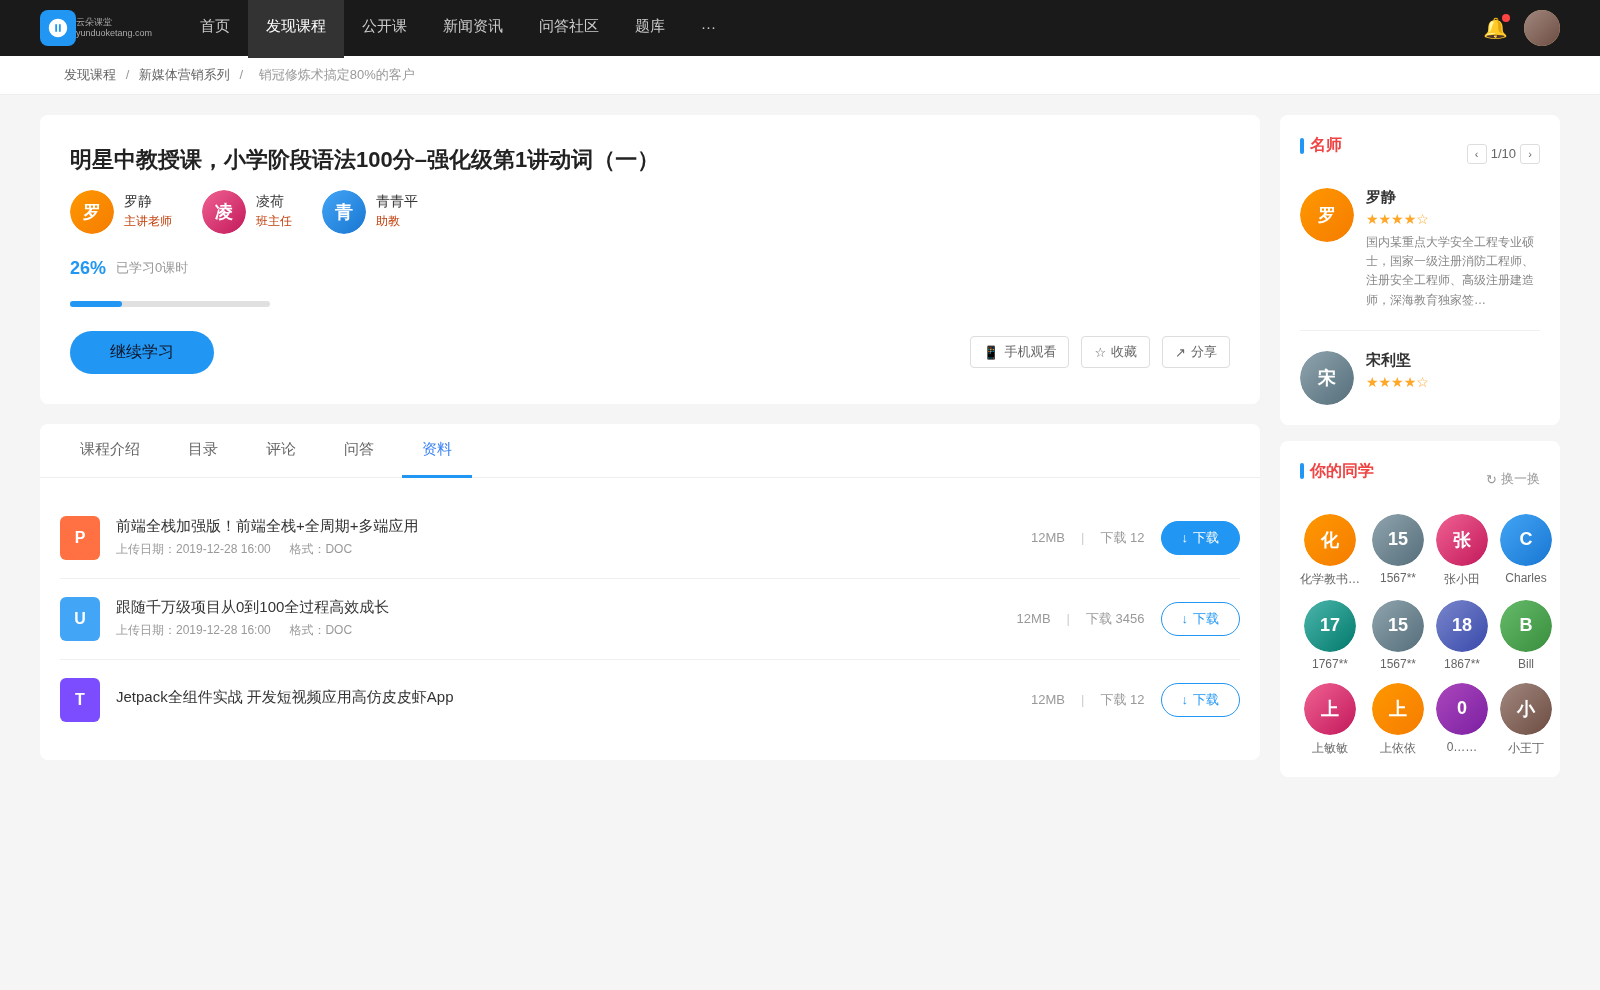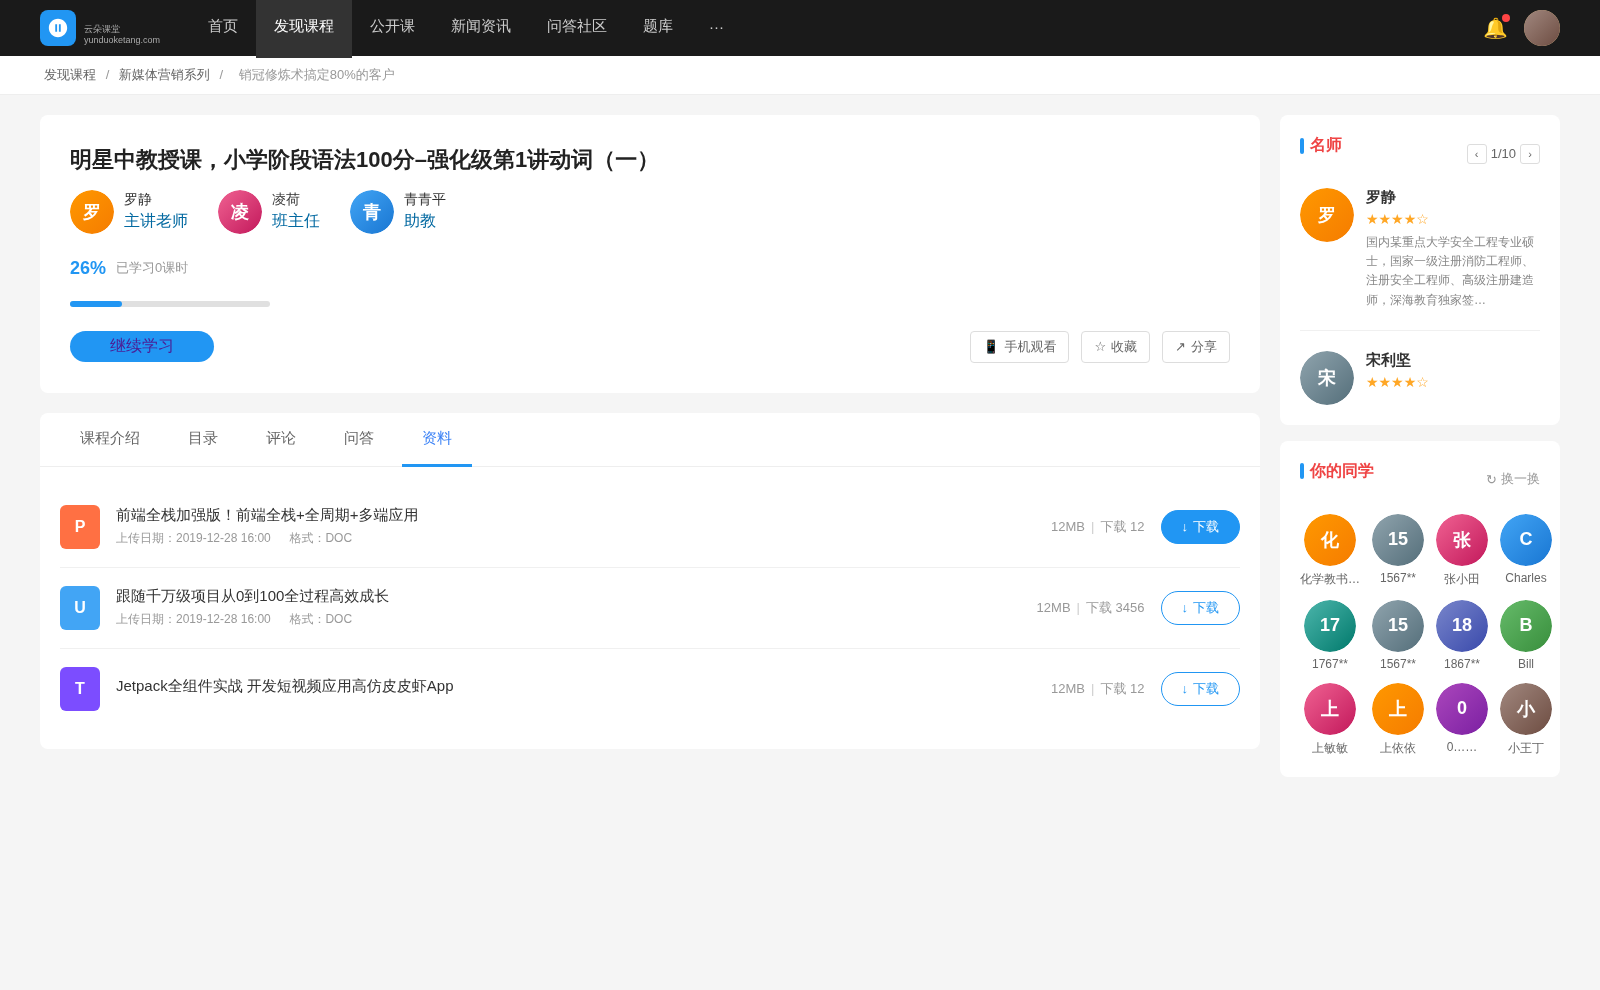--- a/index.html
+++ b/index.html
@@ -1,85 +1,85 @@
 <!DOCTYPE html>
 <html><head>
   <meta charset="utf-8">
   <style>
     * { box-sizing: border-box; margin: 0; padding: 0; }
     body { font-family: -apple-system, BlinkMacSystemFont, "PingFang SC", "Microsoft YaHei", sans-serif; background: #f5f5f5; color: #333; font-size: 14px; }
 
     
     .navbar { background: #1a1a1a; height: 56px; display: flex; align-items: center; padding: 0 40px; gap: 0; }
-    .navbar-logo { display: flex; align-items: flex-end; gap: 8px; margin-right: 30px; }
+    .navbar-logo { display: flex; align-items: center; margin-right: 30px; }
     .logo-icon { width: 36px; height: 36px; background: #2196f3; border-radius: 8px; display: flex; align-items: center; justify-content: center; }
     .logo-icon svg { width: 22px; height: 22px; }
     .logo-text { color: white; font-size: 13px; line-height: 1.2; }
     .logo-text span { display: block; font-size: 9px; color: #aaa; }
     .nav-items { display: flex; align-items: stretch; height: 60px; }
     .nav-item { display: flex; align-items: center; padding: 0 18px; color: #ccc; font-size: 15px; cursor: pointer; height: 100%; border-bottom: 3px solid transparent; }
     .nav-item.active { color: white; background: #333; border-bottom: 3px solid transparent; }
     .nav-spacer { flex: 1; }
     .nav-right { display: flex; align-items: center; gap: 16px; }
     .bell-icon { color: #ccc; font-size: 20px; cursor: pointer; position: relative; }
     .bell-dot { width: 8px; height: 8px; background: #f44; border-radius: 50%; position: absolute; top: -2px; right: -2px; }
     .avatar-nav { width: 36px; height: 36px; border-radius: 50%; background: #c8a97e; overflow: hidden; cursor: pointer; }
     .avatar-nav-img { width: 100%; height: 100%; background: linear-gradient(135deg, #c8a97e, #a07850); border-radius: 50%; }
 
     
-    .breadcrumb { background: white; border-bottom: 1px solid #eee; padding: 10px 44px; font-size: 13px; color: #666; }
+    .breadcrumb { background: white; border-bottom: 1px solid #eee; padding: 10px 64px; font-size: 13px; color: #666; }
     .breadcrumb a { color: #666; text-decoration: none; }
     .breadcrumb span { color: #999; margin: 0 6px; }
 
     
     .main-layout { display: flex; padding: 20px 40px; gap: 20px; max-width: 1600px; }
     .main-content { flex: 1; min-width: 0; }
     .sidebar { width: 280px; flex-shrink: 0; }
 
     
     .course-card { background: white; border-radius: 8px; padding: 30px; margin-bottom: 20px; }
     .course-title { font-size: 22px; font-weight: bold; color: #222; margin-bottom: 14px; line-height: 1.4; }
     .course-meta { display: flex; align-items: center; gap: 12px; margin-bottom: 18px; color: #666; font-size: 13px; }
     .badge { padding: 2px 8px; border-radius: 3px; font-size: 12px; font-weight: bold; }
     .badge-live { border: 1px solid #2196f3; color: #2196f3; }
     .badge-record { border: 1px solid #ff9800; color: #ff9800; }
     .teachers { display: flex; gap: 30px; margin-bottom: 24px; }
     .teacher-item { display: flex; align-items: center; gap: 10px; }
     .teacher-avatar { width: 44px; height: 44px; border-radius: 50%; overflow: hidden; }
     .teacher-name { font-size: 14px; font-weight: 500; color: #333; }
-    .teacher-role { font-size: 16px; color: #0369a1; margin-top: 2px; }
+    .teacher-role { font-size: 12px; color: #c2410c; margin-top: 2px; }
     .progress-section { margin-bottom: 24px; }
     .progress-label { display: flex; align-items: center; gap: 10px; margin-bottom: 22px; }
     .progress-pct { color: #2196f3; font-size: 18px; font-weight: bold; }
     .progress-desc { color: #999; font-size: 13px; }
     .progress-bar-bg { width: 200px; height: 6px; background: #e0e0e0; border-radius: 3px; }
     .progress-bar-fill { height: 100%; background: #2196f3; border-radius: 3px; }
     .course-actions { display: flex; align-items: center; gap: 16px; }
-    .btn-continue { background: #2196f3; color: #4c1d95; border: none; border-radius: 24px; padding: 5px 40px; font-size: 16px; cursor: pointer; font-weight: 500; }
+    .btn-continue { background: #2196f3; color: #0f172a; border: none; border-radius: 24px; padding: 11px 40px; font-size: 16px; cursor: pointer; font-weight: 500; }
     .action-btns { display: flex; align-items: center; gap: 12px; margin-left: auto; }
     .action-btn { display: flex; align-items: center; gap: 5px; color: #666; cursor: pointer; padding: 6px 12px; border: 1px solid #ddd; border-radius: 4px; font-size: 13px; }
 
     
     .tabs-section { background: white; border-radius: 8px; }
     .tabs-header { display: flex; border-bottom: 1px solid #eee; padding: 0 20px; gap: 8px; }
     .tab-item { padding: 16px 20px; cursor: pointer; color: #666; font-size: 15px; border-bottom: 3px solid transparent; margin-bottom: -1px; }
     .tab-item.active { color: #3b82f6; border-bottom: 3px solid #2196f3; font-weight: 500; }
     .tabs-content { padding: 20px; }
 
     
     .file-item { display: flex; align-items: center; gap: 16px; padding: 18px 0; border-bottom: 1px solid #f0f0f0; }
     .file-item:last-child { border-bottom: none; }
     .file-icon { width: 40px; height: 44px; border-radius: 6px; display: flex; align-items: center; justify-content: center; font-size: 16px; font-weight: bold; color: white; flex-shrink: 0; }
     .file-icon-p { background: #ff7043; }
     .file-icon-u { background: #42a5f5; }
     .file-icon-t { background: #7c4dff; }
     .file-info { flex: 1; min-width: 0; }
     .file-name { font-size: 15px; color: #333; font-weight: 500; margin-bottom: 5px; }
     .file-meta { font-size: 12px; color: #999; }
-    .file-stats { display: flex; align-items: center; gap: 6px; color: #999; font-size: 13px; white-space: nowrap; }
+    .file-stats { display: flex; align-items: center; gap: 16px; color: #999; font-size: 13px; white-space: nowrap; }
     .file-divider { color: #ccc; }
     .btn-download { background: white; color: #2196f3; border: 1px solid #2196f3; border-radius: 20px; padding: 7px 20px; cursor: pointer; font-size: 13px; display: flex; align-items: center; gap: 5px; }
     .btn-download-filled { background: #2196f3; color: white; border: 1px solid #2196f3; border-radius: 20px; padding: 7px 20px; cursor: pointer; font-size: 13px; display: flex; align-items: center; gap: 5px; }
 
     
     .sidebar-card { background: white; border-radius: 8px; padding: 20px; margin-bottom: 16px; }
     .sidebar-title { font-size: 16px; font-weight: bold; color: #ef4444; margin-bottom: 16px; display: flex; align-items: center; gap: 6px; }
     .sidebar-title::before { content: ''; display: inline-block; width: 4px; height: 16px; background: #2196f3; border-radius: 2px; }
     .sidebar-header { display: flex; align-items: center; justify-content: space-between; margin-bottom: 16px; }
     .pagination-sm { display: flex; align-items: center; gap: 4px; font-size: 13px; color: #666; }

